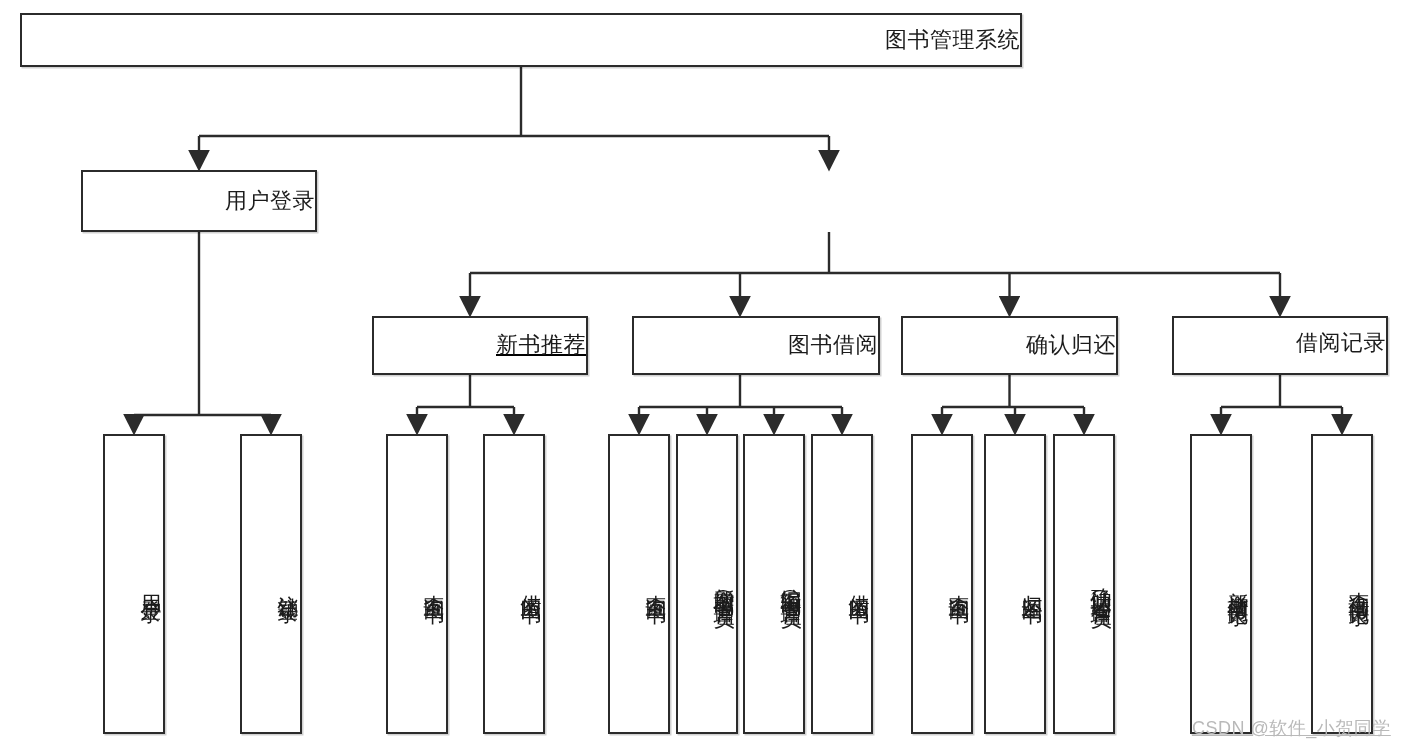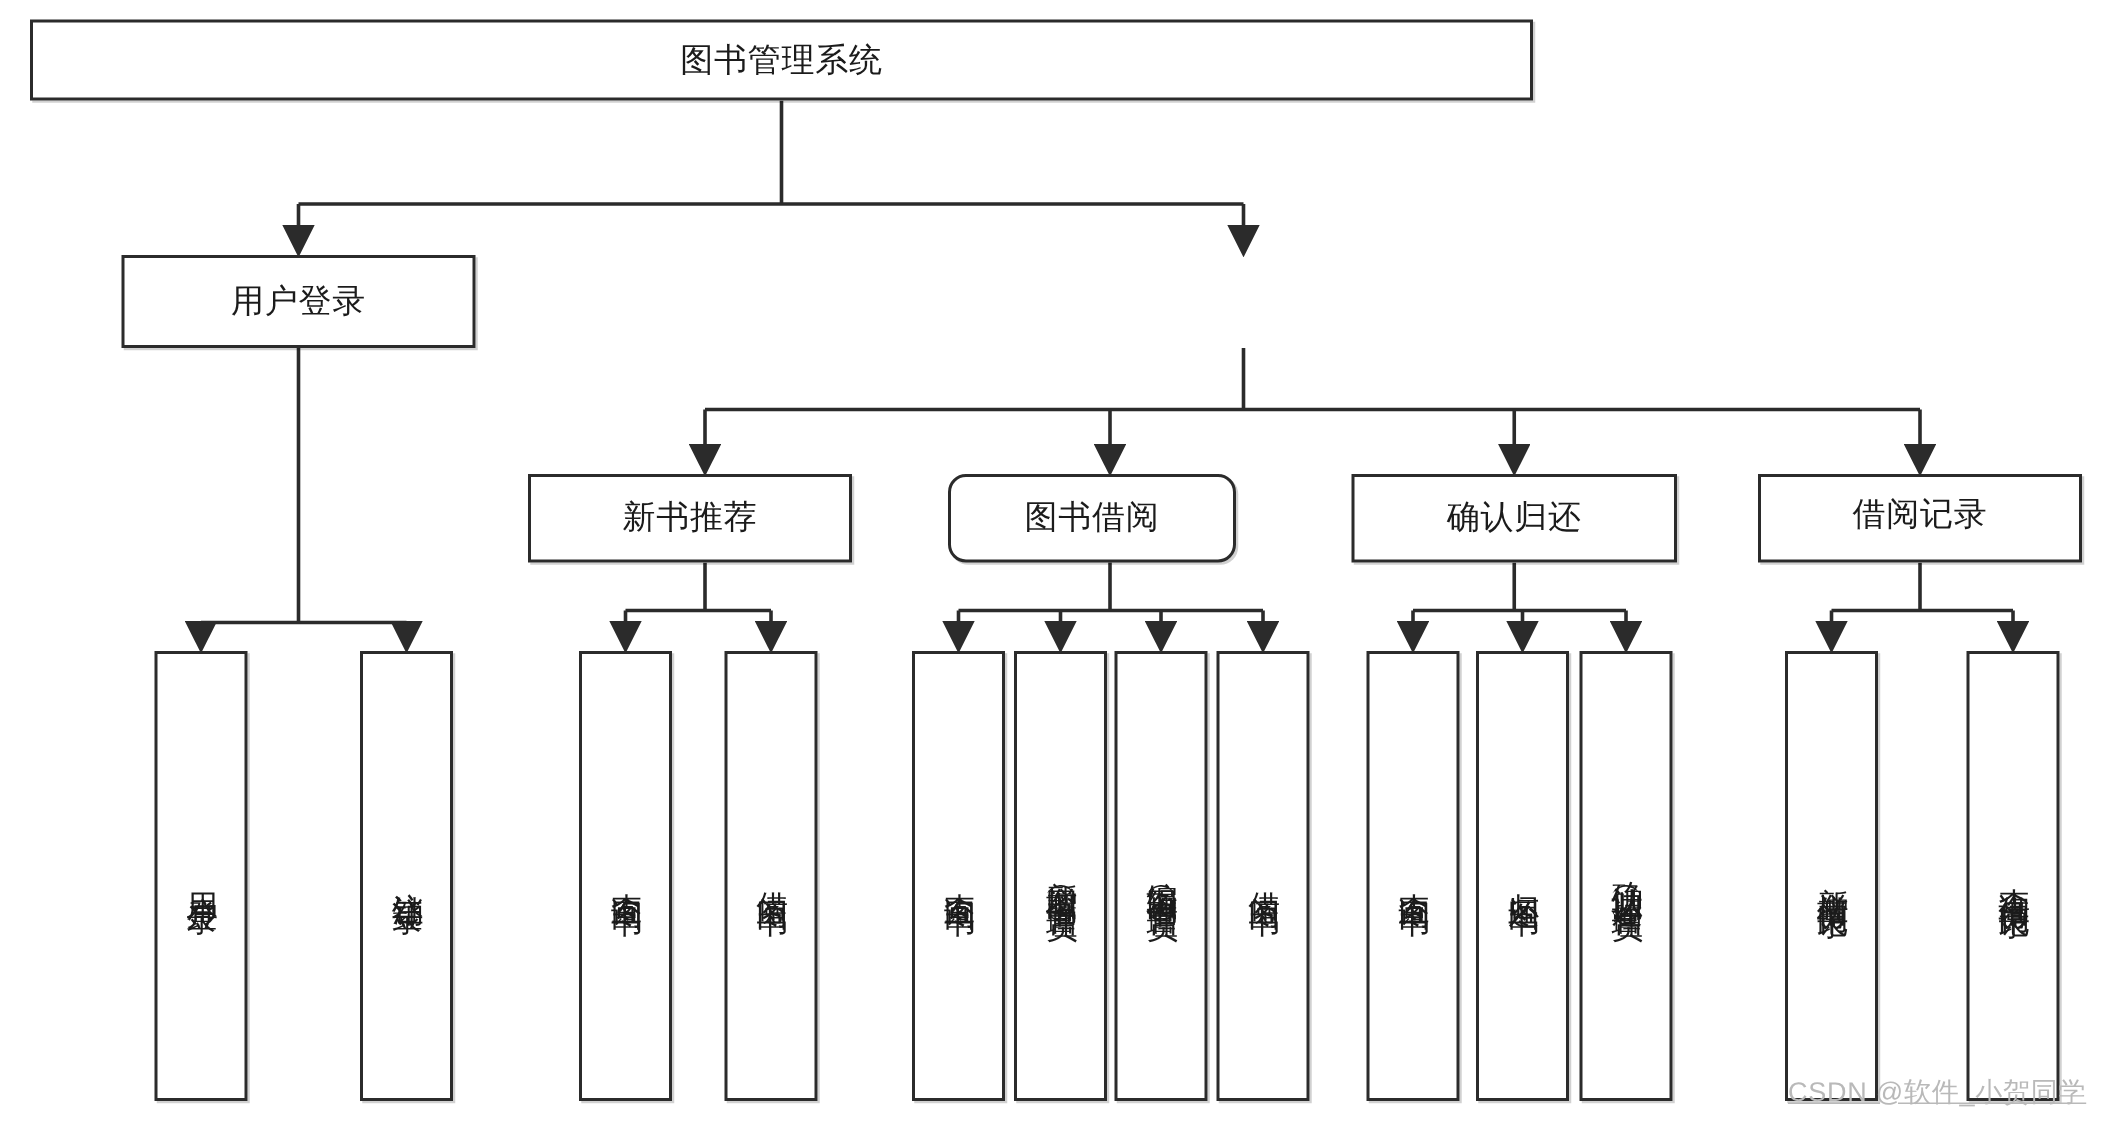--- a/index.html
+++ b/index.html
@@ -26,21 +26,21 @@
     height: 747px;
     pointer-events: none;
   }
   .node {
     position: absolute;
     box-sizing: border-box;
     background: #ffffff;
     border: 2px solid #2b2b2b;
     display: flex;
     align-items: center;
-    justify-content: center;
+    justify-content: flex-end;
     box-shadow: 1.5px 1.5px 0 rgba(0,0,0,0.18);
   }
   .node-label {
     color: #1b1b1b;
     font-size: 22px;
     line-height: 1.12;
     letter-spacing: 0.5px;
     white-space: nowrap;
     text-align: center;
   }
@@ -112,24 +112,24 @@
   </svg>
 
   <div class="node horizontal" id="node-root" style="left: 20px; top: 13px; width: 1002px; height: 54px;">
     <span class="node-label">图书管理系统</span>
   </div>
 
   <div class="node horizontal" id="node-user-login" style="left: 81px; top: 170px; width: 236px; height: 62px;">
     <span class="node-label">用户登录</span>
   </div>
 
-  <div class="node horizontal" id="node-new-book-recommend" style="left: 352px; top: 316px; width: 216px; height: 59px;">
+  <div class="node horizontal" id="node-new-book-recommend" style="left: 372px; top: 316px; width: 216px; height: 59px; text-decoration: underline;">
     <span class="node-label">新书推荐</span>
   </div>
-  <div class="node horizontal" id="node-book-borrow" style="left: 632px; top: 316px; width: 192px; height: 59px; border-radius: 12px;">
+  <div class="node horizontal" id="node-book-borrow" style="left: 632px; top: 316px; width: 248px; height: 59px;">
     <span class="node-label">图书借阅</span>
   </div>
   <div class="node horizontal" id="node-current-borrow" style="left: 901px; top: 316px; width: 217px; height: 59px;">
     <span class="node-label">确认归还</span>
   </div>
   <div class="node horizontal" id="node-borrow-record" style="left: 1172px; top: 316px; width: 216px; height: 59px; font-family: Liberation Mono, monospace;">
     <span class="node-label">借阅记录</span>
   </div>
 
   <div class="node vertical" id="node-leaf-0" style="left: 103px; top: 434px; width: 62px; height: 300px;">

